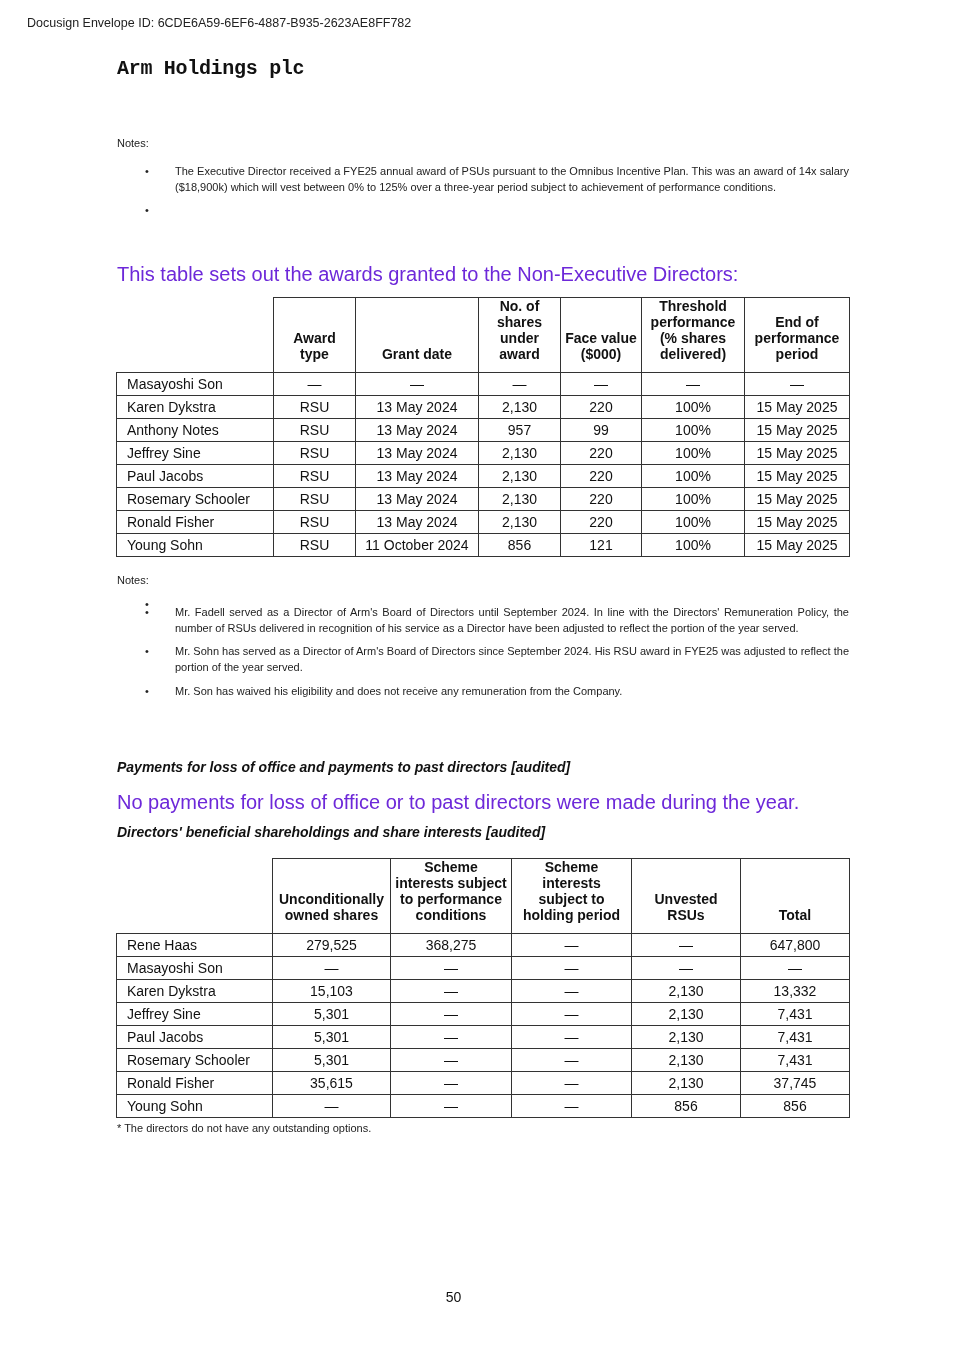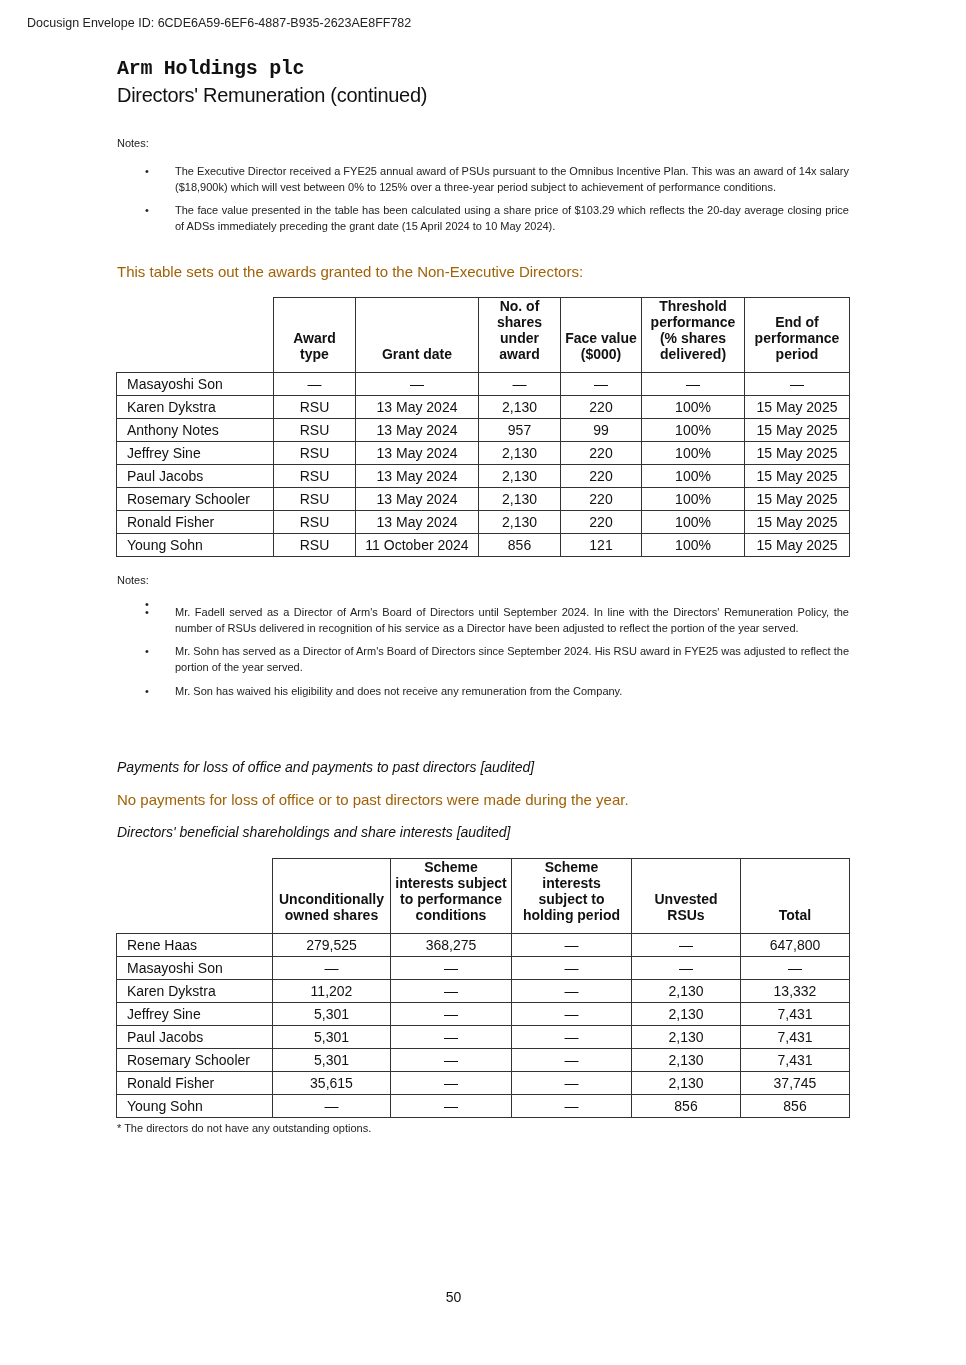--- a/index.html
+++ b/index.html
@@ -11,22 +11,22 @@
     position: absolute; left: 27px; top: 16px;
     font-family: "Liberation Sans", sans-serif; font-size: 12.5px; color: #222;
   }
   .title-block { position: absolute; left: 117px; top: 56px; }
   .company { font-family: Liberation Mono, monospace; font-weight: bold; font-size: 20px; line-height: 26px; letter-spacing: -0.3px; }
   .subtitle { font-family: "Liberation Sans", sans-serif; font-size: 20px; line-height: 27px; letter-spacing: -0.3px; }
   .notes-label { position: absolute; left: 117px; font-size: 11px; color: #222; }
   .bullets { position: absolute; left: 117px; width: 732px; font-size: 11px; line-height: 15.7px; color: #222; }
   .bullet { position: relative; padding-left: 58px; text-align: justify; margin-bottom: 8px; }
   .bullet .dot { position: absolute; left: 28px; top: 0; }
-  .para { position: absolute; left: 117px; font-size: 15px; color: #a16207; }
-  .heading-i { position: absolute; left: 117px; font-size: 14px; font-weight: normal; font-style: italic; color: #111; }
+  .para { position: absolute; left: 117px; font-size: 20px; color: #6d28d9; }
+  .heading-i { position: absolute; left: 117px; font-size: 14px; font-weight: bold; font-style: italic; color: #111; }
   table.grid {
     position: absolute; border-collapse: collapse; font-size: 14px; color: #111;
     table-layout: fixed;
   }
   table.grid td, table.grid th {
     border: 1px solid #333; padding: 0 4px; height: 22px; line-height: 22px;
     text-align: center; white-space: nowrap;
   }
   table.grid th {
     font-weight: bold; vertical-align: bottom; line-height: 16px; padding-bottom: 10px;
@@ -38,27 +38,26 @@
   .footnote { position: absolute; left: 117px; top: 1122px; font-size: 11px; color: #222; }
   .page-num { position: absolute; left: 0; width: 907px; top: 1289px; text-align: center; font-size: 14px; color: #111; }
 </style>
 </head>
 <body>
 
 <div class="envelope">Docusign Envelope ID: 6CDE6A59-6EF6-4887-B935-2623AE8FF782</div>
 
 <div class="title-block">
   <div class="company">Arm Holdings plc</div>
-  <div class="subtitle">Directors' Remuneration (continued)</div>
 </div>
 
 <div class="notes-label" style="top:137px;">Notes:</div>
 <div class="bullets" style="top:164px;">
   <div class="bullet"><span class="dot">•</span><span>The Executive Director received a FYE25 annual award of PSUs pursuant to the Omnibus Incentive Plan. This was an award of 14x salary ($18,900k) which will vest between 0% to 125% over a three-year period subject to achievement of performance conditions.</span></div>
-  <div class="bullet"><span class="dot">•</span><span>The face value presented in the table has been calculated using a share price of $103.29 which reflects the 20-day average closing price of ADSs immediately preceding the grant date (15 April 2024 to 10 May 2024).</span></div>
+  <div class="bullet"><span class="dot">•</span></div>
 </div>
 
 <div class="para" style="top:263px;">This table sets out the awards granted to the Non-Executive Directors:</div>
 
 <table class="grid" style="left:116px; top:297px; width:733px;">
   <colgroup>
     <col style="width:157px">
       <col style="width:82px">
       <col style="width:123px">
       <col style="width:82px">
@@ -192,21 +191,21 @@
   <tr>
     <td class="name">Masayoshi Son</td>
     <td>—</td>
     <td>—</td>
     <td>—</td>
     <td>—</td>
     <td>—</td>
   </tr>
   <tr>
     <td class="name">Karen Dykstra</td>
-    <td>11,202</td>
+    <td>15,103</td>
     <td>—</td>
     <td>—</td>
     <td>2,130</td>
     <td>13,332</td>
   </tr>
   <tr>
     <td class="name">Jeffrey Sine</td>
     <td>5,301</td>
     <td>—</td>
     <td>—</td>

